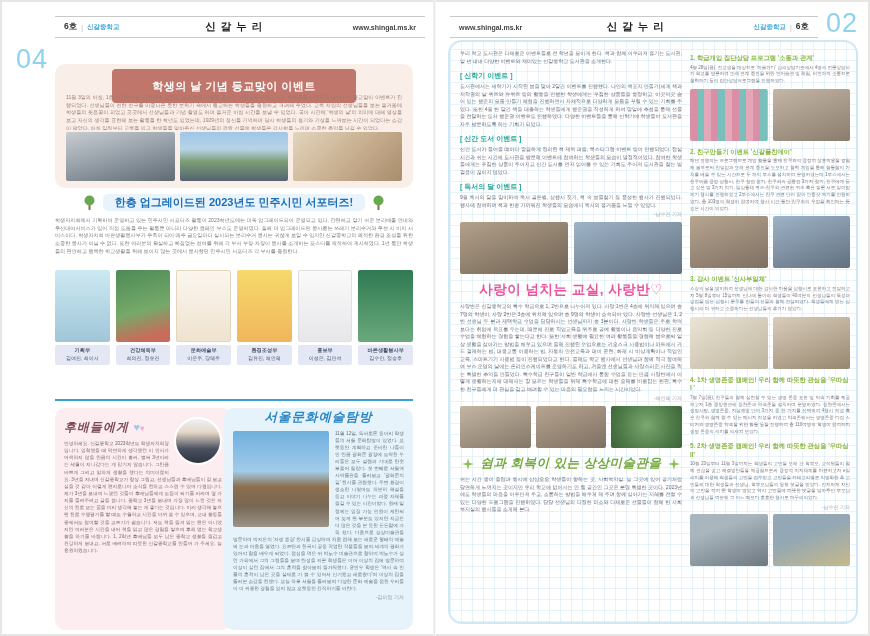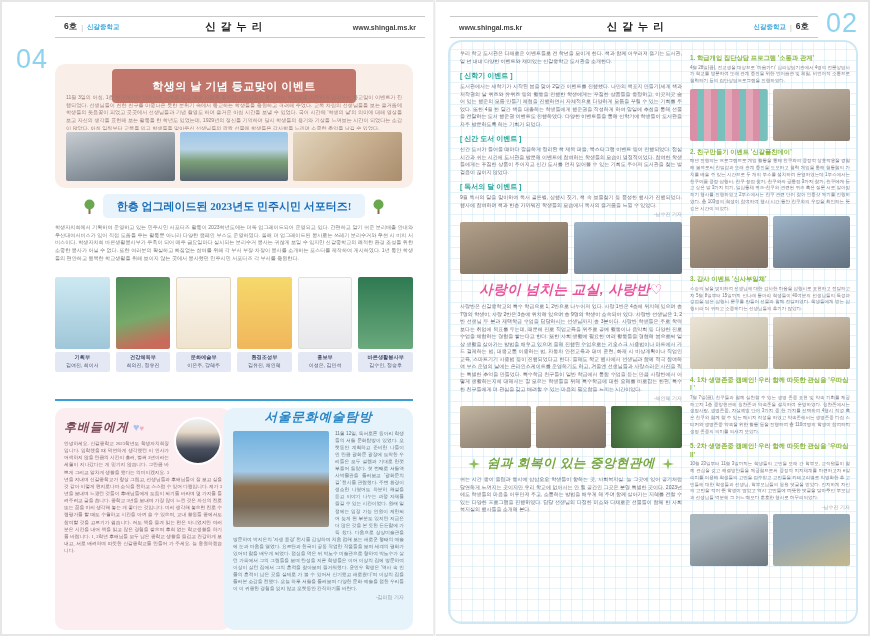--- a/index.html
+++ b/index.html
@@ -57,35 +57,35 @@
                   background:#c0766b; border-radius:4px; color:#fff; font-weight:bold; font-size:11px;
                   display:flex; align-items:center; justify-content:center; letter-spacing:0.5px; }
   .event-body { position:absolute; top:30px; left:11px; right:11px; height:36px; overflow:hidden;
                 font-size:5.1px; line-height:1.5; color:#9a7a70; text-align:justify; }
   .event-photos { position:absolute; bottom:7px; left:11px; right:11px; height:49px; display:flex; gap:5px; }
   .event-photos .ph { flex:1; height:100%; }
 
   
   .box-sup { position:absolute; left:55px; top:194px; width:358px; height:200px; overflow:hidden; }
   .sup-titlerow { display:flex; align-items:center; justify-content:center; gap:7px; }
-  .sup-title { width:262px; height:24px; background:#e9f3fb; border-radius:5px; color:#1c6fb8;
-               font-weight:bold; font-size:11px; display:flex; align-items:center; justify-content:center;font-family:Liberation Serif, serif; }
+  .sup-title { width:262px; height:17px; background:#e9f3fb; border-radius:5px; color:#1c6fb8;
+               font-weight:bold; font-size:11px; display:flex; align-items:center; justify-content:center; }
   .sup-body { margin-top:6px; height:48px; overflow:hidden; font-size:5.1px; color:#777; line-height:1.5; text-align:justify; }
   .sup-posters { margin-top:5px; display:flex; gap:6px; }
   .poster { flex:1; }
   .poster .pimg { height:72px; }
   .poster .pcap { margin-top:3px; background:#e4e8f4; border-radius:2px; padding:2px 0 3px;
                   text-align:center; font-size:5px; color:#44506b; line-height:1.45; }
   .pcap b { display:block; font-size:5.2px; }
 
   .divider-blue { position:absolute; left:55px; top:399px; width:358px; height:2px; background:#3aa0d6; }
 
   
   .box-letter { position:absolute; left:55px; top:408px; width:176px; height:222px;
-                background:#fcedf0; border-radius:10px; padding:9px 9px 24px; overflow:hidden;font-family:Liberation Serif, serif; }
+                background:#fcedf0; border-radius:10px; padding:9px 9px 24px; overflow:hidden; }
   .letter-title { font-size:12px; font-weight:bold; font-style:italic; color:#7d4a57; letter-spacing:1px; }
   .heart1 { color:#a9c4ee; font-size:11px; } .heart2 { color:#f2b0ca; font-size:8px; }
   .letter-photo { float:right; width:48px; height:48px; border-radius:50%; margin:0 0 4px 5px;
                   border:2px solid #fff; }
   .letter-body { margin-top:4px; font-size:4.7px; line-height:1.52; color:#77696c; text-align:justify; }
 
   
   .box-seoul { position:absolute; left:224px; top:408px; width:189px; height:222px;
                background:#e7f3fb; border-radius:10px; padding:1px 9px; overflow:hidden; }
   .seoul-title { text-align:center; color:#2b86c5; font-weight:bold; font-style:italic;
@@ -104,21 +104,21 @@
   .rp-right { position:absolute; left:240px; top:12px; width:160px; height:560px; overflow:hidden; }
 
   .lib-titlerow { display:flex; align-items:center; justify-content:center; gap:7px; margin:2px 0 5px; }
   .lib-title { font-size:15px; font-weight:bold; font-style:italic; color:#2ab3c0; letter-spacing:1px; }
   .lib-intro { font-size:5px; line-height:1.5; color:#667; text-align:justify; }
   .lib-h { margin:6px 0 2px; font-size:7px; font-weight:bold; color:#26a69a; }
   .lib-b { font-size:5px; line-height:1.5; color:#667; text-align:justify; }
   .byline { text-align:right; font-size:5px; color:#98a0a8; margin-top:2px; }
   .row2 { display:flex; gap:6px; margin:5px 0; } .row2 .ph { flex:1; height:52px; }
   .row3 { display:flex; gap:5px; margin:5px 0; } .row3 .ph { flex:1; height:42px; }
-  .love-title { text-align:center; font-size:13.5px; font-weight:bold; font-style:italic;
+  .love-title { text-align:center; font-size:13.5px; font-weight:bold; 
                 color:#e8559d; margin:7px 0 4px; letter-spacing:0.5px; }
   .love-b { font-size:5px; line-height:1.5; color:#667; text-align:justify; }
   .welf-titlerow { display:flex; align-items:center; justify-content:center; gap:6px; margin:7px 0 4px; }
   .welf-title { font-size:12.5px; font-weight:bold; font-style:italic; color:#76a940; letter-spacing:0.5px; }
   .welf-b { font-size:5px; line-height:1.5; color:#667; text-align:justify; }
 
   .c-item { margin-bottom:7px; }
   .c-h { font-size:6.3px; font-weight:bold; color:#8bb841; line-height:1.35; margin-bottom:2px; }
   .c-b { font-size:4.5px; line-height:1.5; color:#778; text-align:justify; }
   .c-ph { display:flex; gap:5px; margin-top:4px; } .c-ph .ph { flex:1; height:52px; }
@@ -243,21 +243,21 @@
       <div class="row3">
         <div class="ph g-banner"></div>
         <div class="ph g-class"></div>
         <div class="ph g-grass"></div>
       </div>
 
       <div class="welf-titlerow">
         <svg width="14" height="14" viewBox="0 0 14 14">
             <path d="M7 1 L8.2 5.8 L13 7 L8.2 8.2 L7 13 L5.8 8.2 L1 7 L5.8 5.8 Z" fill="#8fbf5a"></path>
           </svg>
-        <span class="welf-title">쉼과 회복이 있는 중앙현관에</span>
+        <span class="welf-title">쉼과 회복이 있는 상상미술관을</span>
         <svg width="14" height="14" viewBox="0 0 14 14">
             <path d="M7 1 L8.2 5.8 L13 7 L8.2 8.2 L7 13 L5.8 8.2 L1 7 L5.8 5.8 Z" fill="#8fbf5a"></path>
           </svg>
       </div>
       <div class="welf-b">쉬는 시간 종이 울림과 동시에 삼삼오오 학생들이 향하는 곳, 사회복지실. 늘 그곳에 있어 공기처럼 당연하게 느껴지는 곳이지만 우리 학교에 없어서는 안 될 공간인 그곳은 분명 특별한 곳이다. 2023년에도 학생들의 마음을 어루만져 주고, 소통하는 방법을 배우게 해 주며 함께 살아가는 지혜를 전할 수 있는 다양한 프로그램을 진행하였다. 담당 선생님의 다정한 미소와 다채로운 선물들이 함께 한 사회복지실의 행사들을 소개해 본다.</div>
     </div>
 
     <div class="rp-right">
       <div class="c-item">
         <div class="c-h">1. 학급개입 집단상담 프로그램 '소통과 관계'</div>

